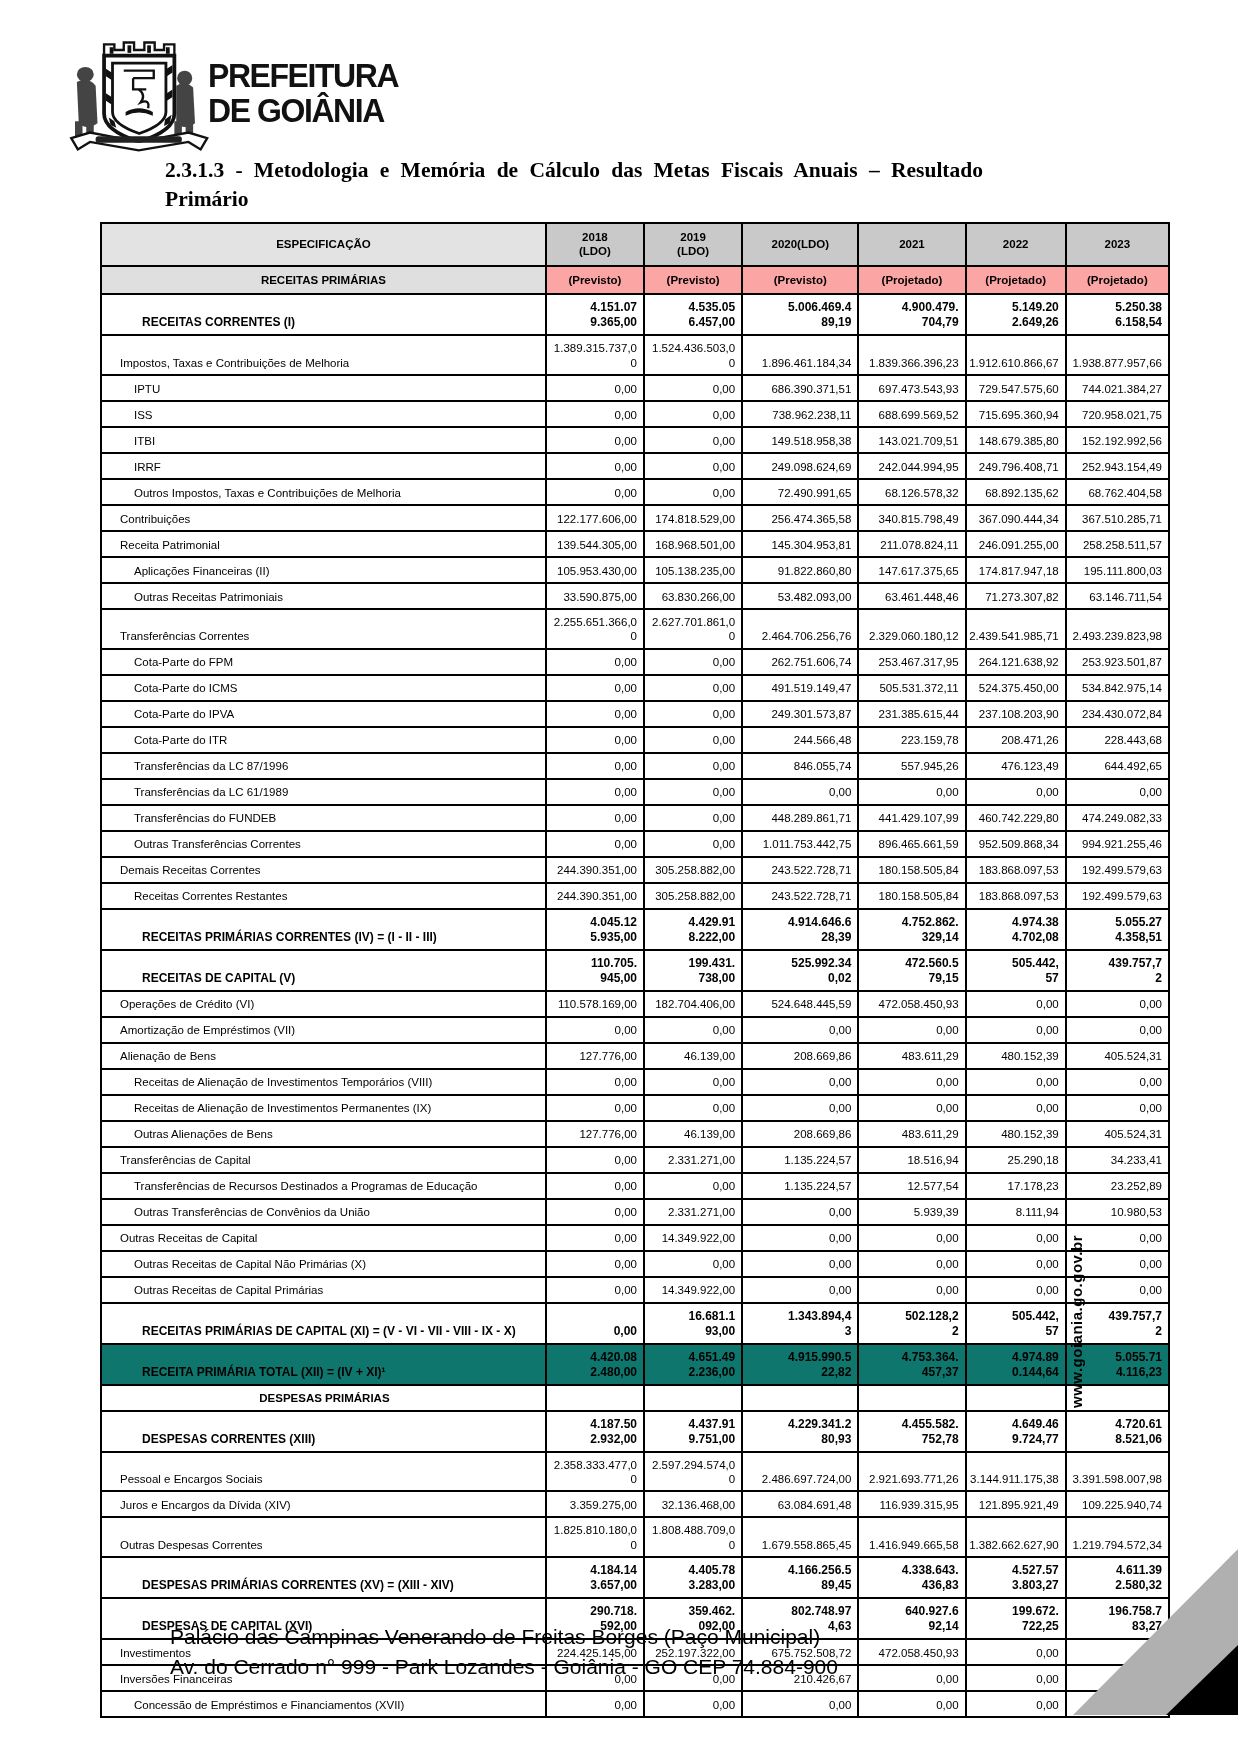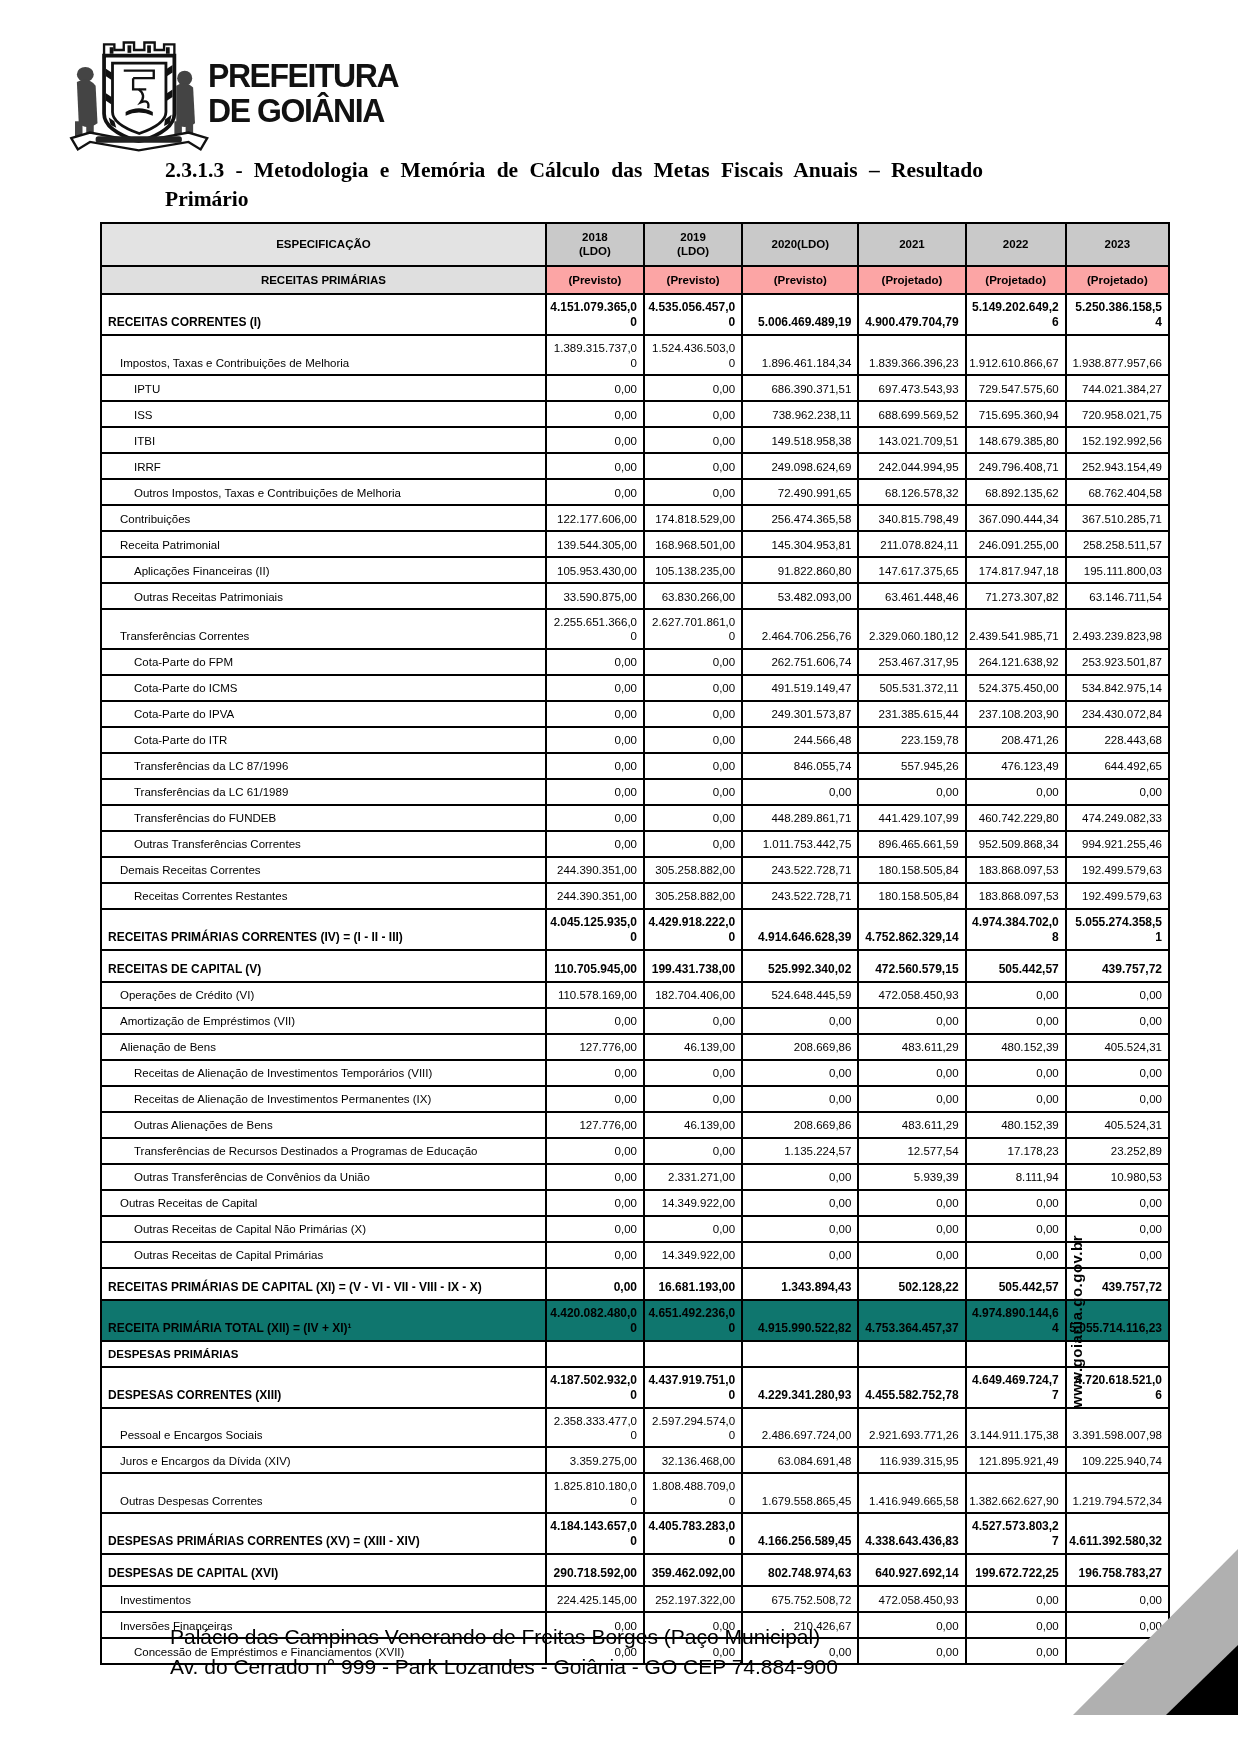--- a/index.html
+++ b/index.html
@@ -40,24 +40,24 @@
     font-size:11.5px; line-height:1.25; color:#000;
   }
   table.fiscal thead th { font-weight:bold; text-align:center; padding:6px 18px;margin-left:37px; }
   th.spec-h  { background:#e3e3e3; }
   th.year-h  { background:#c9c9c9; }
   th.spec-h2 { background:#dfdfdf; }
   th.sub-h   { background:#fca5a5; }
   td.spec { text-align:left; vertical-align:bottom; padding:5px 4px 4px 6px; }
   td.val  { text-align:right; vertical-align:bottom; padding:5px 6px 4px 2px; word-break:break-all; }
   tr.norm td { height:26px; }
-  tr.sec td { font-weight:bold; font-size:12px; }
+  tr.sec td { font-weight:bold; font-size:12px;padding-left:40px; }
   tr.sec td.val { height:32px; }
   tr.shaded td { background:#0f766e; }
-  tr.centerlbl td.spec { text-align:left; vertical-align:middle; font-weight:bold; }
+  tr.centerlbl td.spec { text-align:center; vertical-align:middle; font-weight:bold; }
   .i1 { padding-left:18px !important; }
   .i2 { padding-left:32px !important; }
   
   .side-url {
     position:absolute; left:1068px; top:1188px; height:266px; width:22px;
     writing-mode:vertical-rl; transform:rotate(180deg);
     font-family:"Liberation Sans", sans-serif; font-weight:bold;
     font-size:15px; letter-spacing:0.5px; color:#000;
     text-align:center;
   }
@@ -428,20 +428,29 @@
       <tr class="norm">
     <td class="spec i2">Outras Alienações de Bens</td>
     <td class="val">127.776,00</td>
     <td class="val">46.139,00</td>
     <td class="val">208.669,86</td>
     <td class="val">483.611,29</td>
     <td class="val">480.152,39</td>
     <td class="val">405.524,31</td>
   </tr>
       <tr class="norm">
+    <td class="spec i1">Transferências de Capital</td>
+    <td class="val">0,00</td>
+    <td class="val">2.331.271,00</td>
+    <td class="val">1.135.224,57</td>
+    <td class="val">18.516,94</td>
+    <td class="val">25.290,18</td>
+    <td class="val">34.233,41</td>
+  </tr>
+      <tr class="norm">
     <td class="spec i2">Transferências de Recursos Destinados a Programas de Educação</td>
     <td class="val">0,00</td>
     <td class="val">0,00</td>
     <td class="val">1.135.224,57</td>
     <td class="val">12.577,54</td>
     <td class="val">17.178,23</td>
     <td class="val">23.252,89</td>
   </tr>
       <tr class="norm">
     <td class="spec i2">Outras Transferências de Convênios da União</td>

